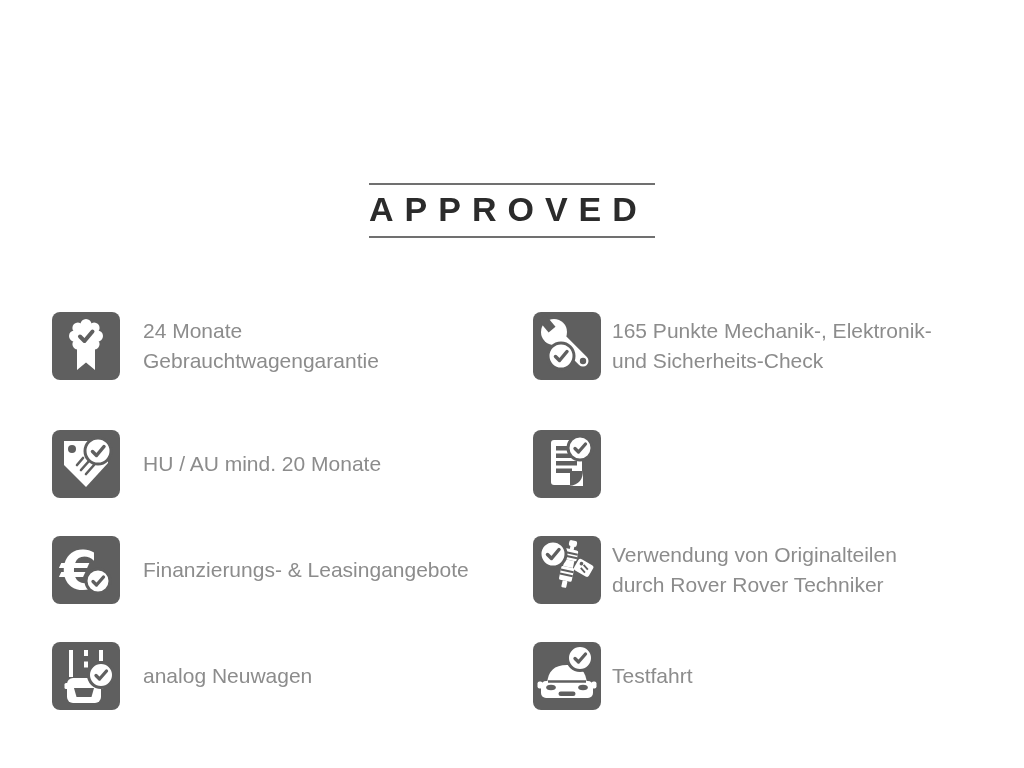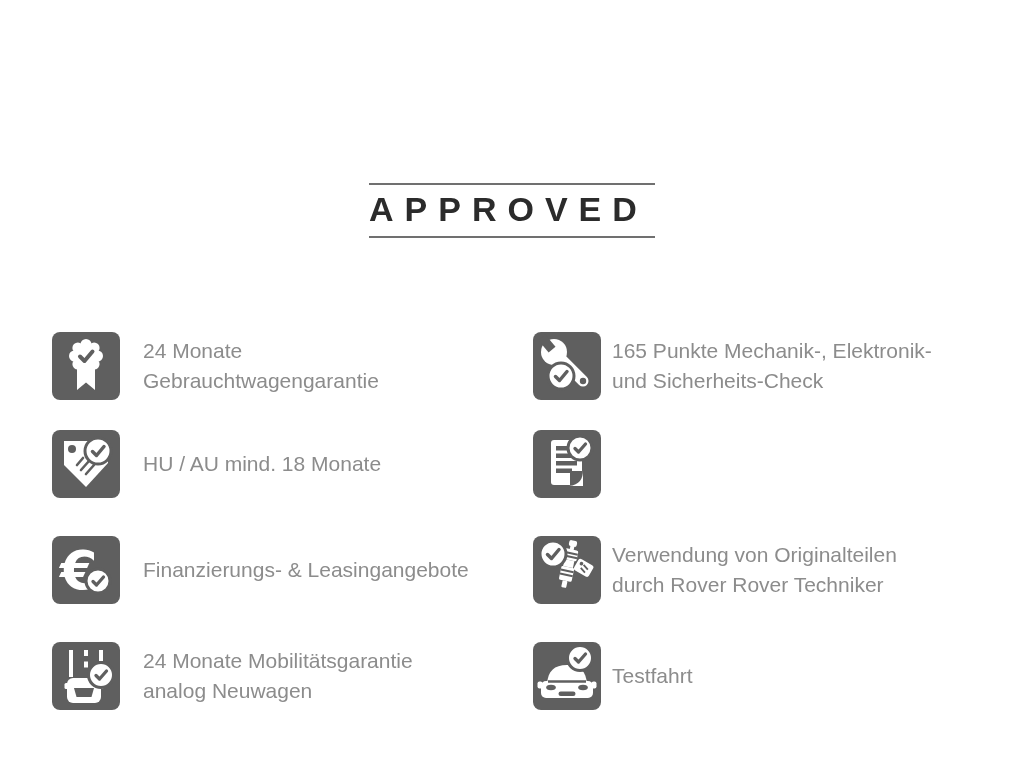--- a/index.html
+++ b/index.html
@@ -31,21 +31,21 @@
     letter-spacing:11px;margin-right:-11px;
     color:var(--title);
     white-space:nowrap;
   }
   
   .feature{
     position:absolute;display:flex;align-items:center;
   }
   .cl{left:51px;column-gap:22px;}
   .cr{left:532px;column-gap:10px;}
-  .r0{top:331px;} .r1{top:429px;} .r2{top:535px;} .r3{top:641px;}
+  .r0{top:311px;} .r1{top:429px;} .r2{top:535px;} .r3{top:641px;}
   .icon-box{width:70px;height:70px;flex:0 0 70px;}
   .label{
     display:flex;flex-direction:column;justify-content:center;
     color:var(--text);font-size:21px;line-height:30px;
     white-space:nowrap;
   }
   .line:empty{display:none;}
   
   .ic{display:block;}
   .ic .bgc{fill:var(--icon-bg);}
@@ -95,21 +95,21 @@
         <polygon class="w" points="13,12 49,12 57,20 57,34 35,58 13,36"></polygon>
         <circle cx="21" cy="20" r="4" class="d"></circle>
         <path class="ds" stroke-width="2.6" stroke-linecap="round" d="M26,36 L32,29 M30,41 L38,32 M35,45 L43,36"></path>
         <g transform="translate(47,22)">
           <circle r="13" class="badge-c"></circle>
           <path class="ds" stroke-width="3.5" stroke-linecap="round" stroke-linejoin="round" d="M-5.5,0.5 L-1.5,4.5 L6,-4.5"></path>
         </g>
       </svg>
     </div>
     <div class="label">
-      <div class="line">HU / AU mind. 18 Monate</div>
+      <div class="line">HU / AU mind. 20 Monate</div>
 
     </div>
   </div>
 
   <div class="feature cl r2">
     <div class="icon-box">
       <svg class="ic" viewBox="0 0 70 70" width="70" height="70">
         <rect x="1" y="1" width="68" height="68" rx="8" class="bgc"></rect>
         <text x="9" y="54" font-size="54" font-weight="bold" class="w">€</text>
         <g transform="translate(47,46)">
@@ -135,21 +135,20 @@
         <rect x="13.5" y="42" width="4" height="6" rx="1.5" class="w"></rect>
         <rect x="48.5" y="42" width="4" height="6" rx="1.5" class="w"></rect>
         <polygon class="d" points="23,47 43,47 40.5,56 25.5,56"></polygon>
         <g transform="translate(50,34)">
           <circle r="12.5" class="badge-c"></circle>
           <path class="ds" stroke-width="3.3" stroke-linecap="round" stroke-linejoin="round" d="M-5,0.5 L-1.5,4 L5.5,-4"></path>
         </g>
       </svg>
     </div>
     <div class="label">
-      <div class="line">24 Monate Mobilitätsgarantie</div>
       <div class="line">analog Neuwagen</div>
     </div>
   </div>
 
   <div class="feature cr r0">
     <div class="icon-box">
       <svg class="ic" viewBox="0 0 70 70" width="70" height="70">
         <rect x="1" y="1" width="68" height="68" rx="8" class="bgc"></rect>
         <circle cx="22" cy="21" r="13" class="w"></circle>
         <g transform="rotate(-40 22 21)">

